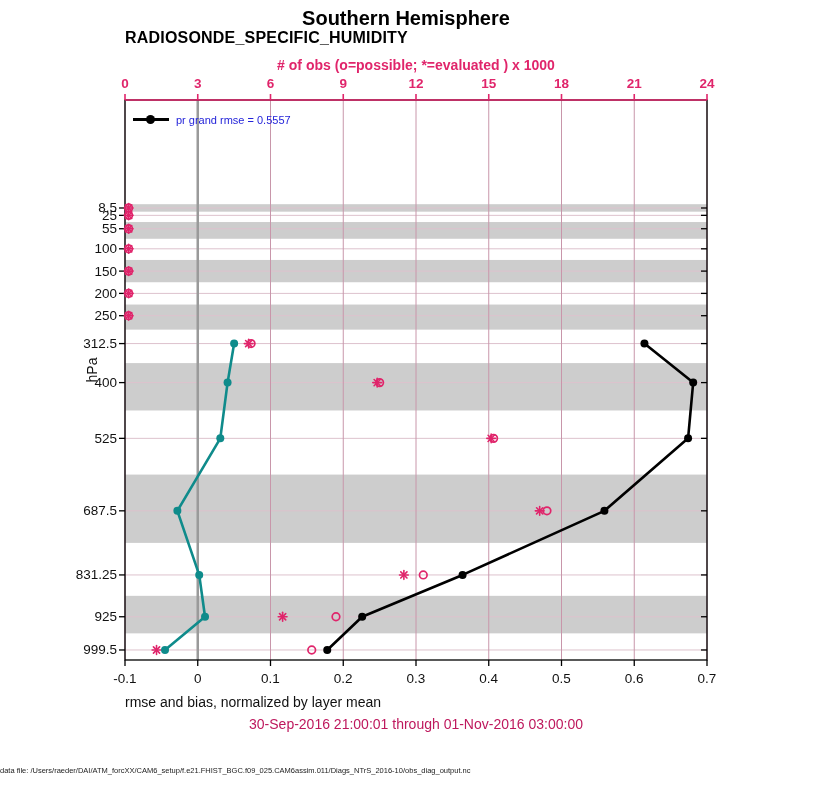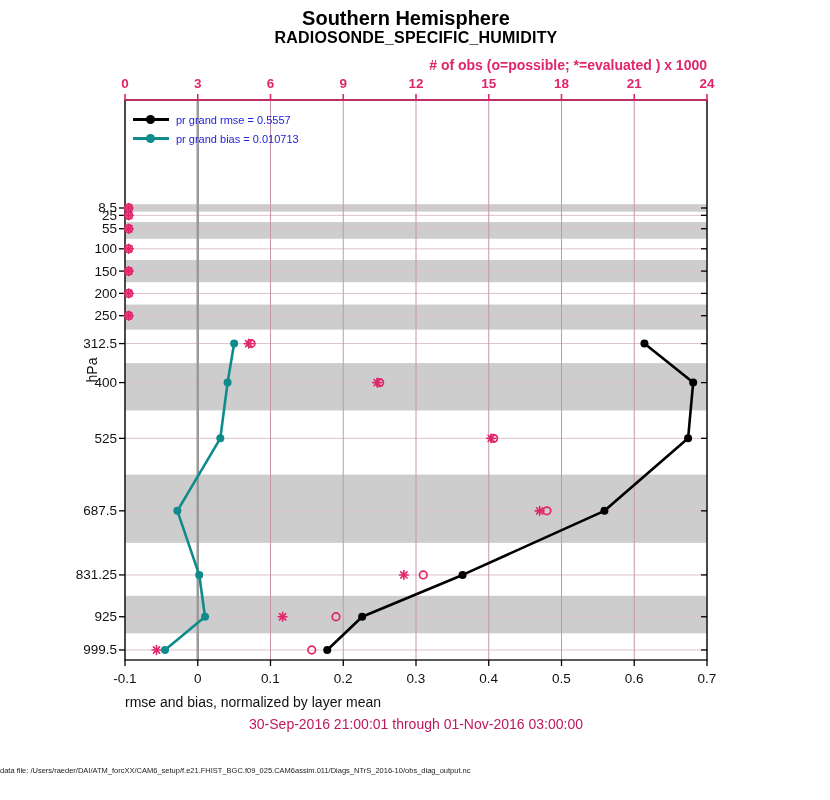--- a/index.html
+++ b/index.html
@@ -1,23 +1,23 @@
 <!DOCTYPE html>
 <html><head>
 <meta charset="utf-8">
 <style>
   html,body{margin:0;padding:0;background:#ffffff;}
   body{width:830px;height:800px;position:relative;overflow:hidden;
        font-family:"Liberation Sans",sans-serif;}
   .abs{position:absolute;}
   .title1{left:115px;top:7px;width:582px;text-align:center;
           font-size:20px;font-weight:700;color:#000;}
-  .title2{left:125px;top:29px;width:582px;text-align:center;
+  .title2{left:125px;top:29px;width:582px;
           font-size:16px;font-weight:700;color:#000;letter-spacing:.2px;}
-  .obslab{left:125px;top:57px;width:582px;text-align:right;
+  .obslab{left:125px;top:57px;width:582px;text-align:center;
           font-size:14px;font-weight:600;}
   .xlab{left:125px;top:694px;width:582px;text-align:left;font-size:14px;color:#111;}
   .datelab{left:125px;top:716px;width:582px;text-align:center;font-size:14px;color:#be185d;}
   .filelab{left:0;top:766px;width:830px;text-align:left;font-size:7.5px;color:#222;}
   .ylab{left:62px;top:362px;width:60px;text-align:center;font-size:14px;color:#111;
         transform:rotate(-90deg);transform-origin:center center;}
   .legend{left:133px;top:110px;}
   .lg-row{display:flex;align-items:center;height:19px;}
   .lg-swatch{position:relative;width:36px;height:9px;margin-right:7px;}
   .lg-swatch .ln{position:absolute;left:0;right:0;top:3px;height:3px;}
@@ -237,20 +237,13 @@
 <div class="abs filelab">data file: /Users/raeder/DAI/ATM_forcXX/CAM6_setup/f.e21.FHIST_BGC.f09_025.CAM6assim.011/Diags_NTrS_2016-10/obs_diag_output.nc</div>
 
 <div class="abs legend">
   <div class="lg-row">
     <span class="lg-swatch">
       <span class="ln" id="lg-ln-rmse" style="background: rgb(0, 0, 0);"></span>
       <span class="dot" id="lg-dot-rmse" style="background: rgb(0, 0, 0);"></span>
     </span>
     <span class="lg-txt" id="lg-txt-rmse" style="color: rgb(35, 35, 217);">pr grand rmse = 0.5557</span>
   </div>
-  <div class="lg-row">
-    <span class="lg-swatch">
-      <span class="ln" id="lg-ln-bias" style="background: rgb(15, 139, 139);"></span>
-      <span class="dot" id="lg-dot-bias" style="background: rgb(15, 139, 139);"></span>
-    </span>
-    <span class="lg-txt" id="lg-txt-bias" style="color: rgb(35, 35, 217);">pr grand bias = 0.010713</span>
-  </div>
 </div>
 
 </body></html>

